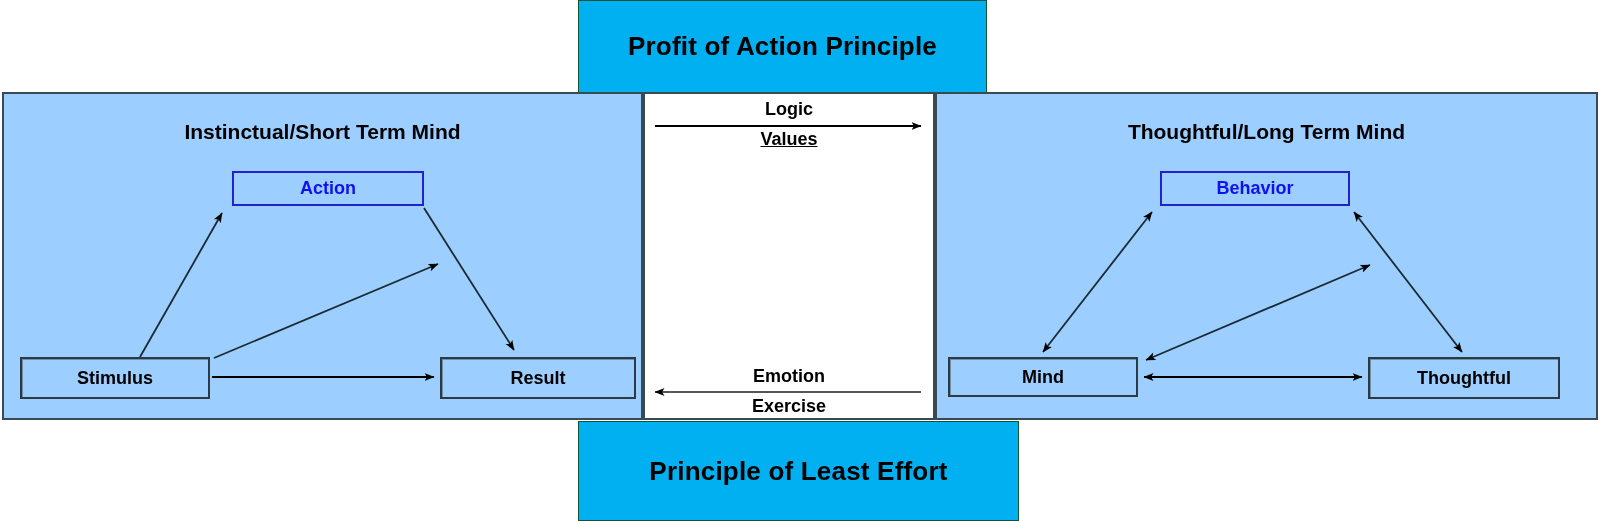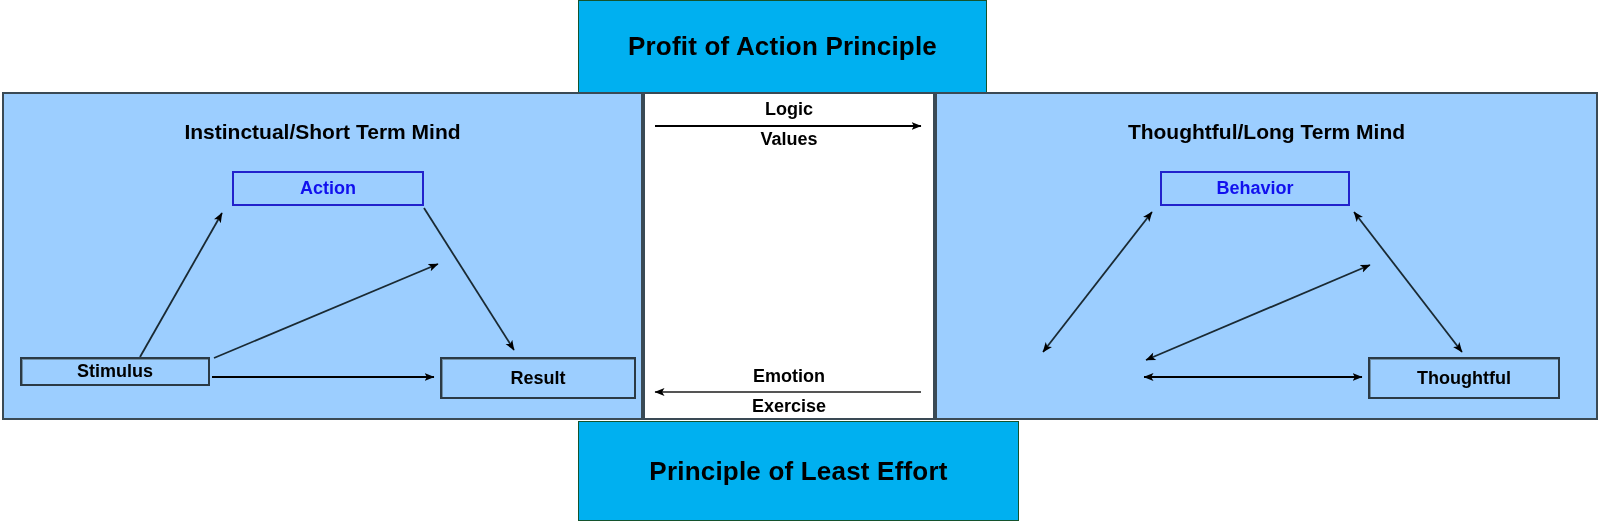--- a/index.html
+++ b/index.html
@@ -78,21 +78,21 @@
     border: 2px solid #2b3a45;
     color: #000000;
     box-shadow: 1px 1px 0 #6f8fa8 inset;
   }
   .node.accent {
     border: 2px solid #2222cc;
     color: #1111ee;
   }
 
   
-  #node-stimulus { left: 20px;  top: 357px; width: 190px; height: 29px; }
+  #node-stimulus { left: 20px;  top: 357px; width: 190px; height: 42px; }
   #node-action   { left: 232px; top: 171px; width: 192px; height: 35px; }
   #node-result   { left: 440px; top: 357px; width: 196px; height: 42px; }
 
   
   #node-mind        { left: 948px;  top: 357px; width: 190px; height: 40px; }
   #node-behavior    { left: 1160px; top: 171px; width: 190px; height: 35px; }
   #node-environment { left: 1368px; top: 357px; width: 192px; height: 42px; }
 
   
   #arrows {
@@ -108,21 +108,21 @@
     position: absolute;
     text-align: center;
     font-size: 18px;
     font-weight: bold;
     color: #000000;
     width: 292px;
     left: 643px;
     z-index: 3;
   }
   #label-logic    { top: 99px; }
-  #label-values   { top: 129px; }
+  #label-values   { top: 129px; text-decoration: underline; }
   #label-emotion  { top: 366px; }
   #label-exercise { top: 396px; }
 </style>
 </head>
 <body>
 
 <div id="stage">
 
   <div class="banner" id="banner-top">
     <span>Profit of Action Principle</span>
@@ -195,20 +195,23 @@
   <div class="node dark" id="node-stimulus">
     <span>Stimulus</span>
   </div>
   <div class="node dark" id="node-result">
     <span>Result</span>
   </div>
   <div class="node accent" id="node-action">
     <span>Action</span>
   </div>
 
+  <div class="node dark" id="node-mind">
+    <span>Mind</span>
+  </div>
   <div class="node accent" id="node-behavior">
     <span>Behavior</span>
   </div>
   <div class="node dark" id="node-environment">
     <span>Thoughtful</span>
   </div>
 
   <div class="flow-label" id="label-logic">Logic</div>
   <div class="flow-label" id="label-values">Values</div>
   <div class="flow-label" id="label-emotion">Emotion</div>

